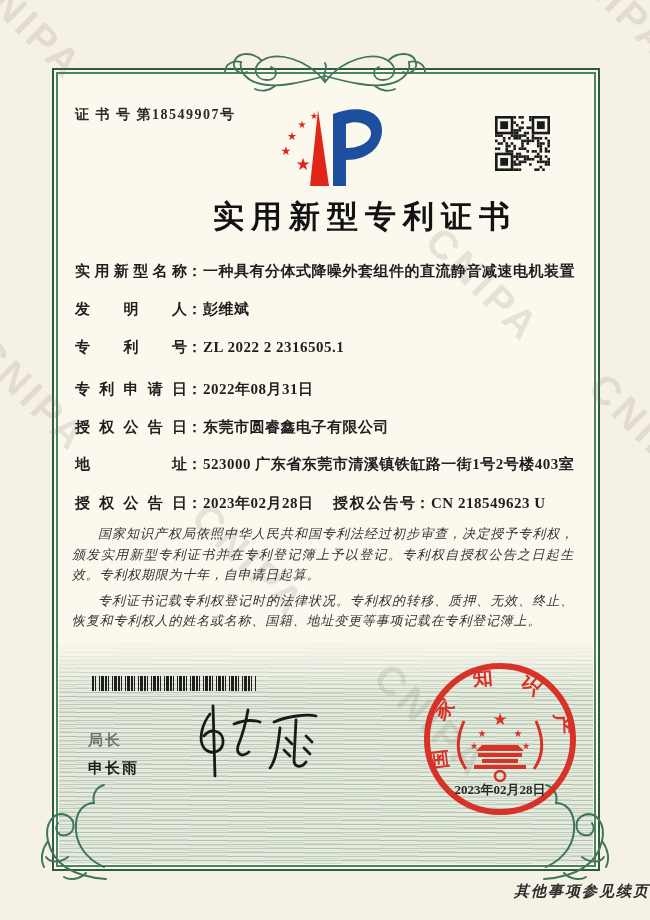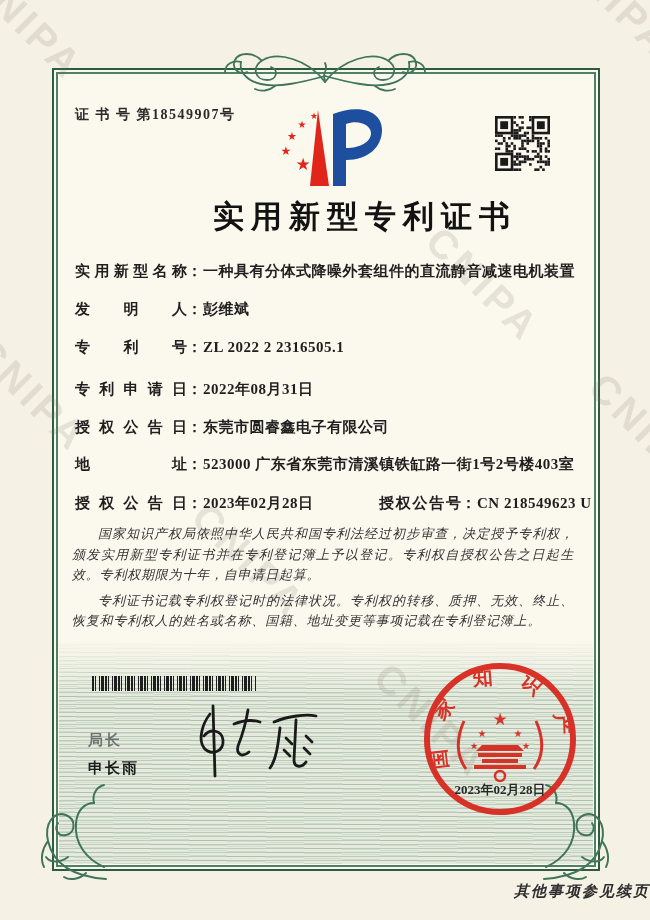--- a/index.html
+++ b/index.html
@@ -40,21 +40,21 @@
   .title{
     position:absolute;left:0;top:196px;width:650px;text-align:center;
     font-size:31px;font-weight:bold;color:#121212;letter-spacing:7px;margin-left:40px;
   }
   .fields{position:absolute;left:75px;top:0;width:510px;}
   .frow{position:absolute;left:0;font-size:15px;font-weight:700;color:#1f1f1f;white-space:nowrap;}
   .flabel{display:inline-block;width:112px;text-align:justify;text-align-last:justify;vertical-align:top;}
   .fcolon{display:inline-block;width:16px;}
   .fvalue{letter-spacing:.5px;}
   .fpair2{position:absolute;left:258px;top:0;}
-  .fpair2 .flabel{width:82px;margin-left:46px;}
+  .fpair2 .flabel{width:82px;}
   .paras{
     position:absolute;left:72px;top:524px;width:506px;
     font-size:13px;line-height:1.58;color:#333;font-style:italic;
     letter-spacing:.8px;text-align:justify;
   }
   .paras p{margin:0 4px 5px 0;text-indent:2em;}
   .barcode{
     position:absolute;left:92px;top:676px;width:164px;height:15px;
     background:repeating-linear-gradient(90deg,
       #1e1e1e 0 2px, transparent 2px 3px,

